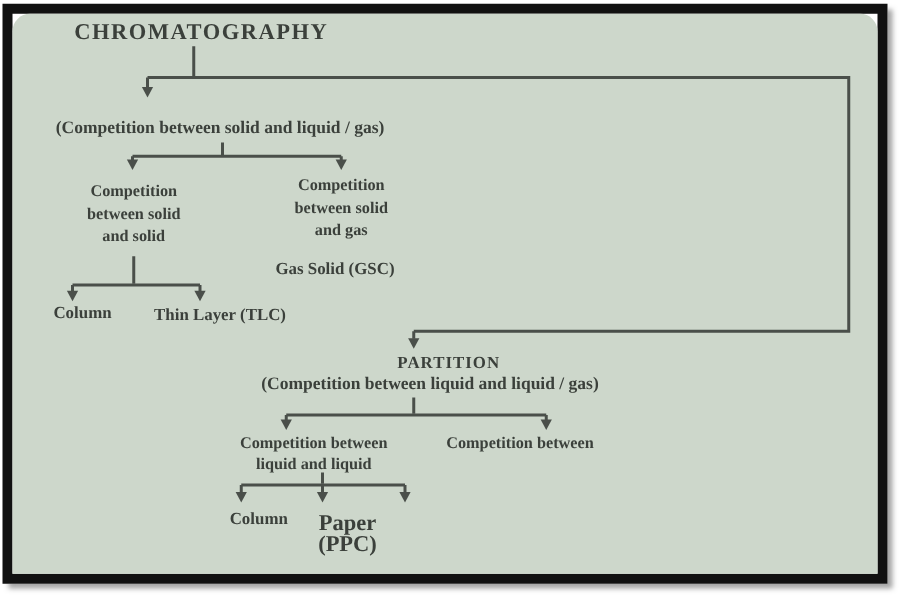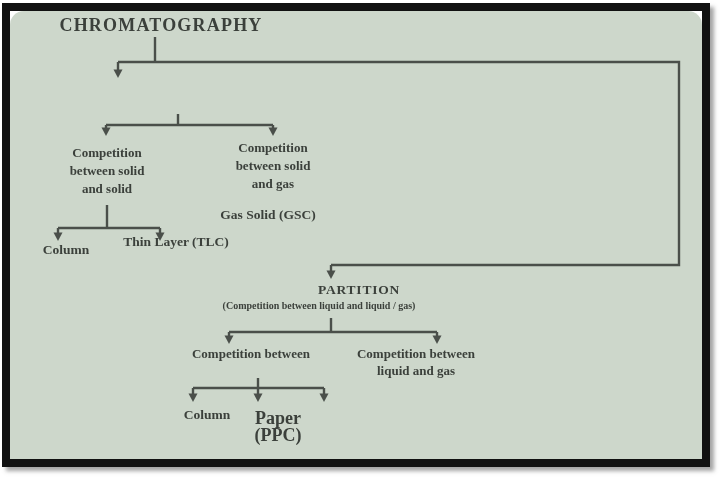--- a/index.html
+++ b/index.html
@@ -35,23 +35,23 @@
     color:var(--text);font-weight:bold;
   }
   .node .ln{display:block;}
   .n-title     {left:161px;top:15px;font-size:18px;letter-spacing:1.2px;}
   .n-ads-head  {left:197px;top:79px;font-size:13.5px;letter-spacing:0.8px;}
   .n-ads-sub   {left:176px;top:95px;font-size:14px;}
   .n-ads-left  {left:107px;top:144px;font-size:13px;line-height:18px;}
   .n-ads-right {left:273px;top:139px;font-size:13px;line-height:18px;}
   .n-gsc       {left:268px;top:207px;font-size:13.5px;}
   .n-col1      {left:66px;top:242px;font-size:13.5px;}
-  .n-tlc1      {left:176px;top:234px;font-size:13.5px;}
+  .n-tlc1      {left:176px;top:244px;font-size:13.5px;}
   .n-part-head {left:331px;top:282px;font-size:13.5px;letter-spacing:0.8px;margin-left:28px;}
-  .n-part-sub  {left:319px;top:300px;font-size:10px;}
+  .n-part-sub  {left:344px;top:300px;font-size:14px;}
   .n-part-left {left:251px;top:346px;font-size:13px;line-height:16.5px;}
   .n-part-right{left:416px;top:346px;font-size:13px;line-height:16.5px;}
   .n-col2      {left:207px;top:407px;font-size:13.5px;}
   .n-paper     {left:278px;top:410px;font-size:18px;line-height:17px;}
   .n-tlc2      {left:353px;top:409px;font-size:13.5px;line-height:17px;}
 </style>
 </head>
 <body>
 
 <div class="page">
@@ -97,20 +97,21 @@
       <path d="M193,388 V394"></path>
       <polygon points="188.5,393.5 197.5,393.5 193,402"></polygon>
       <path d="M258,388 V394"></path>
       <polygon points="253.5,393.5 262.5,393.5 258,402"></polygon>
       <path d="M324,388 V394"></path>
       <polygon points="319.5,393.5 328.5,393.5 324,402"></polygon>
     </svg>
 
     <div class="node n-title">CHROMATOGRAPHY</div>
 
+    <div class="node n-ads-sub">(Competition between solid and liquid / gas)</div>
 
     <div class="node n-ads-left">
       <span class="ln">Competition</span>
       <span class="ln">between solid</span>
       <span class="ln">and solid</span>
     </div>
 
     <div class="node n-ads-right">
       <span class="ln">Competition</span>
       <span class="ln">between solid</span>
@@ -120,25 +121,25 @@
     <div class="node n-gsc">Gas Solid (GSC)</div>
 
     <div class="node n-col1">Column</div>
     <div class="node n-tlc1">Thin Layer (TLC)</div>
 
     <div class="node n-part-head">PARTITION</div>
     <div class="node n-part-sub">(Competition between liquid and liquid / gas)</div>
 
     <div class="node n-part-left">
       <span class="ln">Competition between</span>
+      <span class="ln">liquid and liquid</span>
     </div>
 
     <div class="node n-part-right">
       <span class="ln">Competition between</span>
-      <span class="ln">liquid and gas</span>
     </div>
 
     <div class="node n-col2">Column</div>
 
     <div class="node n-paper">
       <span class="ln">Paper</span>
       <span class="ln">(PPC)</span>
     </div>
 
 

